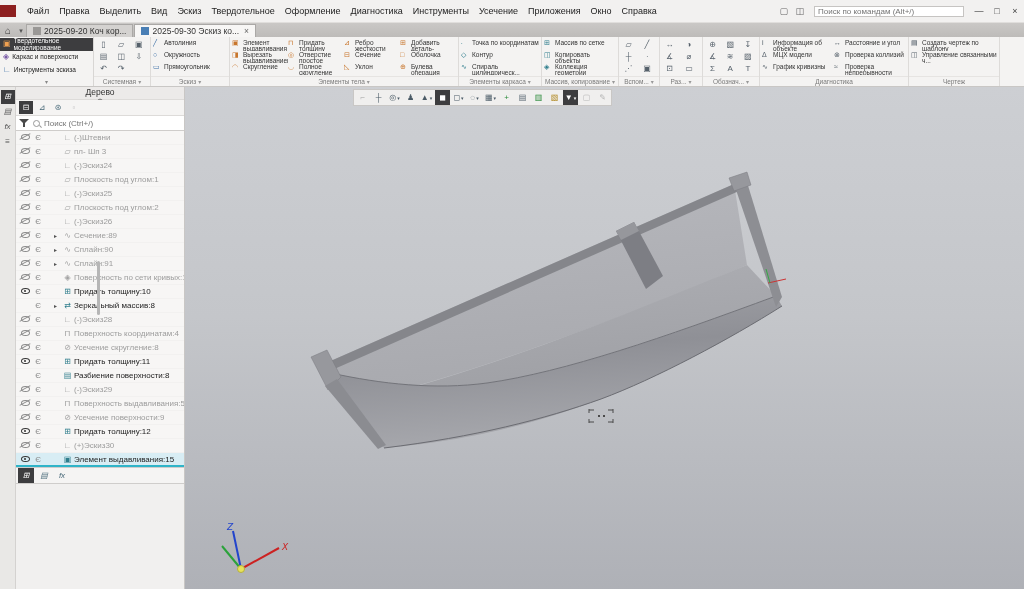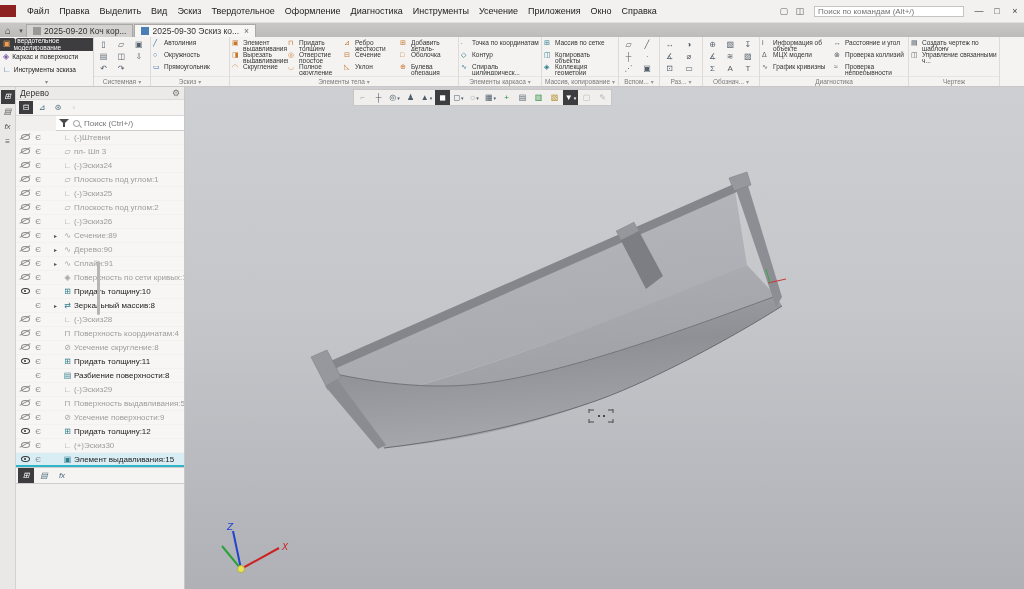--- a/index.html
+++ b/index.html
@@ -39,28 +39,28 @@
   .rgi{font-size:7px;flex:none;width:9px;color:#55606a;line-height:8px;}
   .rlbl{font-size:6.5px;line-height:6px;color:#333;padding-top:1px;}
   .rlab{position:absolute;left:0;right:0;bottom:0;height:10px;font-size:6.5px;color:#7a7a7a;display:flex;align-items:center;justify-content:center;gap:2px;border-top:1px solid #e6e4e2;}
   .rdd{font-size:6px;color:#999;}
   
   #main{display:flex;height:511px;}
   #strip{width:16px;flex:none;background:#e9e8e6;border-right:1px solid #d4d2d0;padding-top:2px;}
   .sic{width:14px;height:14px;margin:1px auto;text-align:center;font-size:8px;line-height:14px;color:#555;font-style:italic;}
   .sic.pressed{background:#3d3d3f;color:#fff;}
   #panel{width:169px;flex:none;background:#f1f0ef;border-right:1px solid #c9c7c5;display:flex;flex-direction:column;position:relative;}
-  #phead{height:13px;background:#eceae9;display:flex;align-items:center;font-size:8.5px;color:#333;padding:0 4px;border-bottom:1px solid #dddbd9;}
+  #phead{height:13px;background:#eceae9;display:flex;align-items:center;font-size:8.5px;color:#333;padding:0 4px;border-bottom:1px solid #dddbd9;flex-direction:column;}
   #phead .sp{flex:1;}
   #pgear{color:#777;font-size:9px;}
   #ptools{height:16px;display:flex;align-items:center;gap:2px;padding:0 3px;border-bottom:1px solid #dddbd9;background:#f5f4f3;}
   .ptic{width:14px;height:13px;text-align:center;font-size:8px;line-height:13px;color:#4a6a7a;}
   .ptic.pressed{background:#3d3d3f;color:#fff;}
   .ptic.disabled{color:#bbb;}
-  #psearch{height:15px;display:flex;align-items:center;gap:3px;background:#fff;border-bottom:1px solid #cfcdcb;padding:0 3px;margin-left:40px;}
+  #psearch{height:15px;display:flex;align-items:center;gap:3px;background:#fff;border-bottom:1px solid #cfcdcb;padding:0 3px;}
   #psearch input{border:none;outline:none;flex:1;font-size:8px;color:#999;background:transparent;}
   .funnel{position:relative;display:inline-block;width:10px;height:10px;flex:none;}
   .funnel::before{content:"";position:absolute;left:0;top:1px;border-left:5px solid transparent;border-right:5px solid transparent;border-top:5px solid #4a4a4a;}
   .funnel::after{content:"";position:absolute;left:4px;top:5px;width:2px;height:4px;background:#4a4a4a;}
   .mag{display:inline-block;width:9px;height:9px;position:relative;flex:none;}
   .mag::before{content:"";position:absolute;left:1px;top:1px;width:5px;height:5px;border:1px solid #999;border-radius:50%;}
   .mag::after{content:"";position:absolute;left:7px;top:7px;width:3px;height:1px;background:#999;transform:rotate(45deg);}
   #tree{flex:none;height:336px;position:relative;background:#f7f6f5;}
   .trow{display:flex;align-items:center;height:14px;padding-left:3px;gap:1px;font-size:8px;border-bottom:1px solid rgba(0,0,0,0.02);}
   .trow.sel{background:#d8edf4;border-bottom:2px solid #2fb4c8;height:14px;}
@@ -495,21 +495,21 @@
           <span class="texp">▸</span>
           <span class="tico gray">∿</span>
           <span class="tlab gray">Сечение:89</span>
         </div>
         <div class="trow">
           <span class="eyec"><span class="eye h"></span></span>
           <span class="exm">Є</span>
           <span class="tind"></span>
           <span class="texp">▸</span>
           <span class="tico gray">∿</span>
-          <span class="tlab gray">Дерево:90</span>
+          <span class="tlab gray">Сплайн:90</span>
         </div>
         <div class="trow">
           <span class="eyec"><span class="eye h"></span></span>
           <span class="exm">Є</span>
           <span class="tind"></span>
           <span class="texp">▸</span>
           <span class="tico gray">∿</span>
           <span class="tlab gray">Сплайн:91</span>
         </div>
         <div class="trow">

